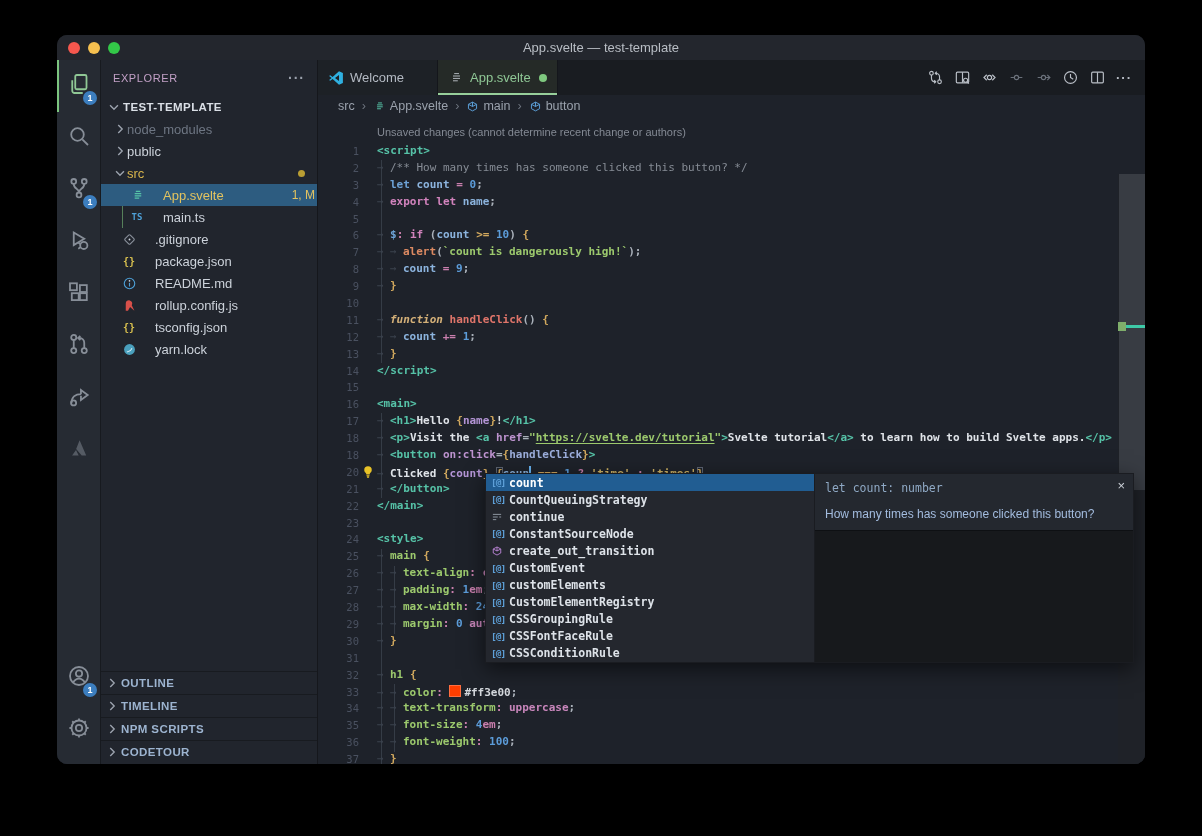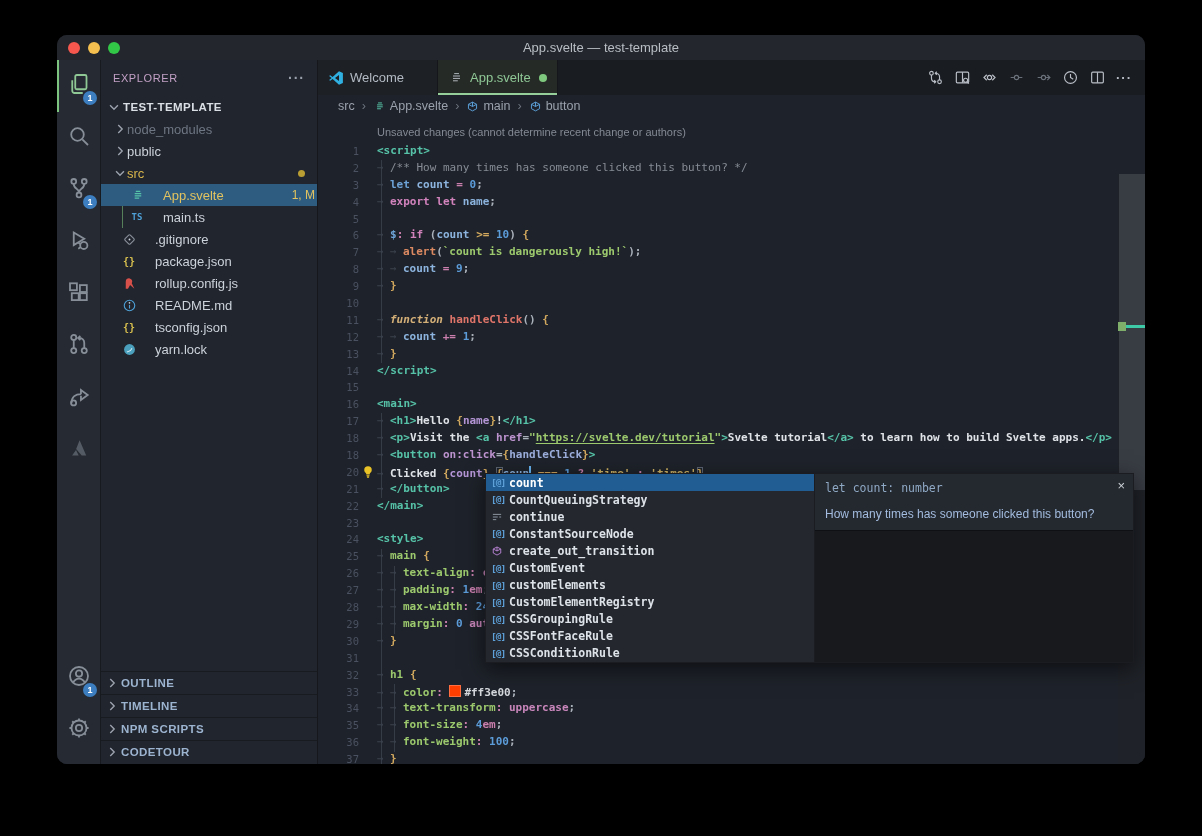--- a/index.html
+++ b/index.html
@@ -265,35 +265,35 @@
               <span class="lbl">.gitignore</span>
             </div>
             <div class="row" style="padding-left: 20px;">
               <span class="ficon">
                 <span class="ticon json">{}</span>
               </span>
               <span class="lbl">package.json</span>
             </div>
             <div class="row" style="padding-left: 20px;">
               <span class="ficon">
-                <svg viewBox="0 0 16 16" style="stroke: rgb(154, 161, 172);">
-                  <path d="M4 13.5 V6 C4 3.3 6.2 2.2 8.2 2.6 C10.7 3.1 11.6 5.6 10.4 7.6 L13.2 13.5 L8.6 9.7 L6.4 13.5 Z" fill="#d8504a" stroke="none"></path>
-                </svg>
-              </span>
-              <span class="lbl">rollup.config.js</span>
-            </div>
-            <div class="row" style="padding-left: 20px;">
-              <span class="ficon">
                 <svg viewBox="0 0 16 16" style="stroke: rgb(77, 159, 214);">
                   <circle cx="8" cy="8" r="5.6"></circle>
                   <path d="M8 7.3 V11.2"></path>
                   <circle cx="8" cy="5.1" r="0.9" fill="currentColor" stroke="none"></circle>
                 </svg>
               </span>
               <span class="lbl">README.md</span>
+            </div>
+            <div class="row" style="padding-left: 20px;">
+              <span class="ficon">
+                <svg viewBox="0 0 16 16" style="stroke: rgb(154, 161, 172);">
+                  <path d="M4 13.5 V6 C4 3.3 6.2 2.2 8.2 2.6 C10.7 3.1 11.6 5.6 10.4 7.6 L13.2 13.5 L8.6 9.7 L6.4 13.5 Z" fill="#d8504a" stroke="none"></path>
+                </svg>
+              </span>
+              <span class="lbl">rollup.config.js</span>
             </div>
             <div class="row" style="padding-left: 20px;">
               <span class="ficon">
                 <span class="ticon json">{}</span>
               </span>
               <span class="lbl">tsconfig.json</span>
             </div>
             <div class="row" style="padding-left: 20px;">
               <span class="ficon">
                 <svg viewBox="0 0 16 16" style="stroke: rgb(154, 161, 172);">

